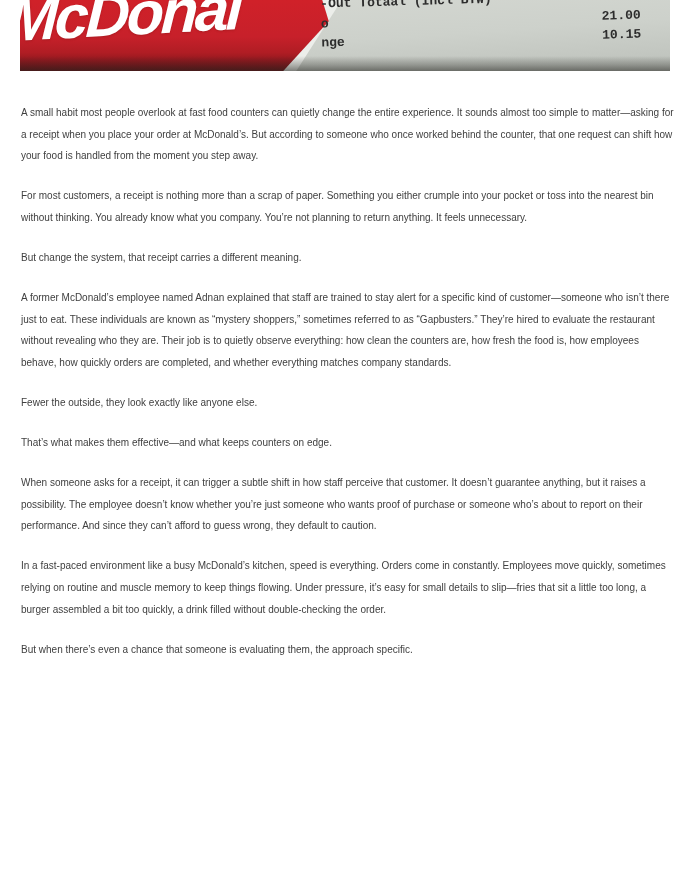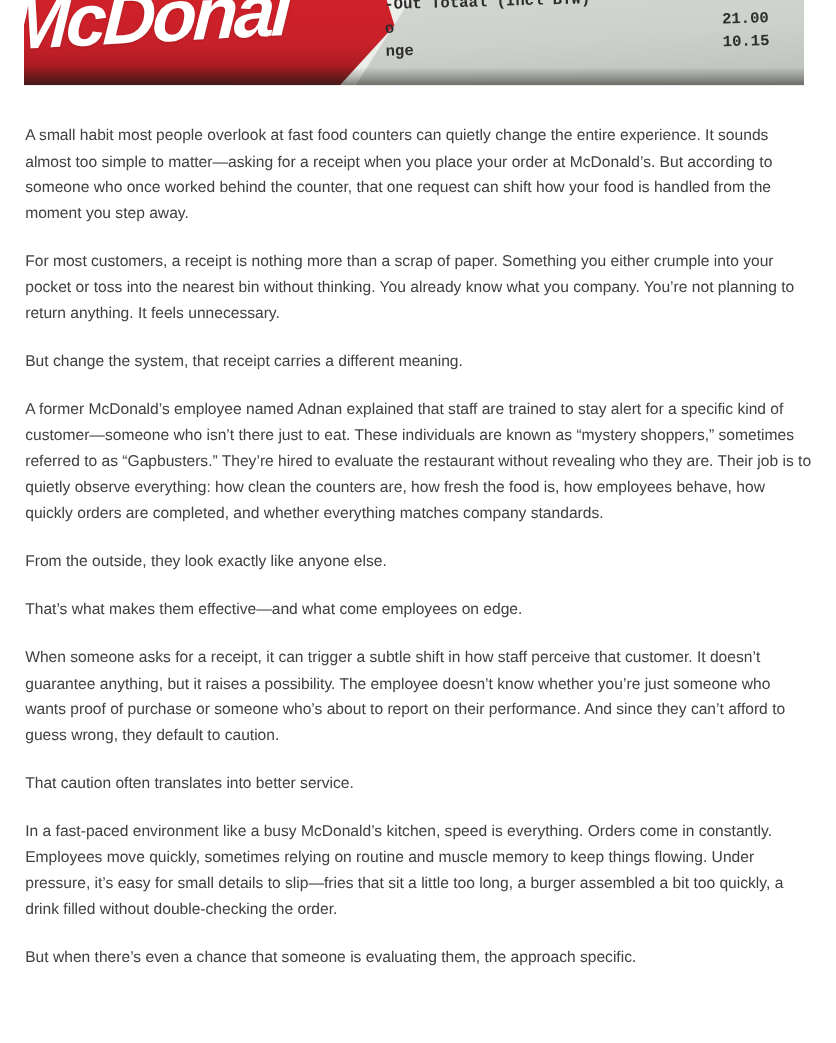--- a/index.html
+++ b/index.html
@@ -87,21 +87,21 @@
     pointer-events: none;
   }
 
   
   .article {
     padding: 0 21px;
     margin-top: 31px;
   }
   .para {
     margin: 0 0 18.5px 0;
-    font-size: 13px;
+    font-size: 10px;
     line-height: 21.6px;
     color: #404040;
     font-family: "Liberation Sans", sans-serif;
   }
 </style>
 </head>
 <body>
 
 <div class="page">
 
@@ -129,21 +129,20 @@
     </div>
 
     <div class="hero-shadow"></div>
   </div>
 
   <div class="article">
     <p class="para">A small habit most people overlook at fast food counters can quietly change the entire experience. It sounds almost too simple to matter—asking for a receipt when you place your order at McDonald’s. But according to someone who once worked behind the counter, that one request can shift how your food is handled from the moment you step away.</p>
     <p class="para">For most customers, a receipt is nothing more than a scrap of paper. Something you either crumple into your pocket or toss into the nearest bin without thinking. You already know what you company. You’re not planning to return anything. It feels unnecessary.</p>
     <p class="para">But change the system, that receipt carries a different meaning.</p>
     <p class="para">A former McDonald’s employee named Adnan explained that staff are trained to stay alert for a specific kind of customer—someone who isn’t there just to eat. These individuals are known as “mystery shoppers,” sometimes referred to as “Gapbusters.” They’re hired to evaluate the restaurant without revealing who they are. Their job is to quietly observe everything: how clean the counters are, how fresh the food is, how employees behave, how quickly orders are completed, and whether everything matches company standards.</p>
-    <p class="para">From the outside, they look exactly like anyone else.</p>
-    <p class="para">That’s what makes them effective—and what come employees on edge.</p>
+    <p class="para">Fewer the outside, they look exactly like anyone else.</p>
+    <p class="para">That’s what makes them effective—and what keeps counters on edge.</p>
     <p class="para">When someone asks for a receipt, it can trigger a subtle shift in how staff perceive that customer. It doesn’t guarantee anything, but it raises a possibility. The employee doesn’t know whether you’re just someone who wants proof of purchase or someone who’s about to report on their performance. And since they can’t afford to guess wrong, they default to caution.</p>
-    <p class="para">That caution often translates into better service.</p>
     <p class="para">In a fast-paced environment like a busy McDonald’s kitchen, speed is everything. Orders come in constantly. Employees move quickly, sometimes relying on routine and muscle memory to keep things flowing. Under pressure, it’s easy for small details to slip—fries that sit a little too long, a burger assembled a bit too quickly, a drink filled without double-checking the order.</p>
     <p class="para">But when there’s even a chance that someone is evaluating them, the approach specific.</p>
   </div>
 
 </div>
 
 </body></html>

